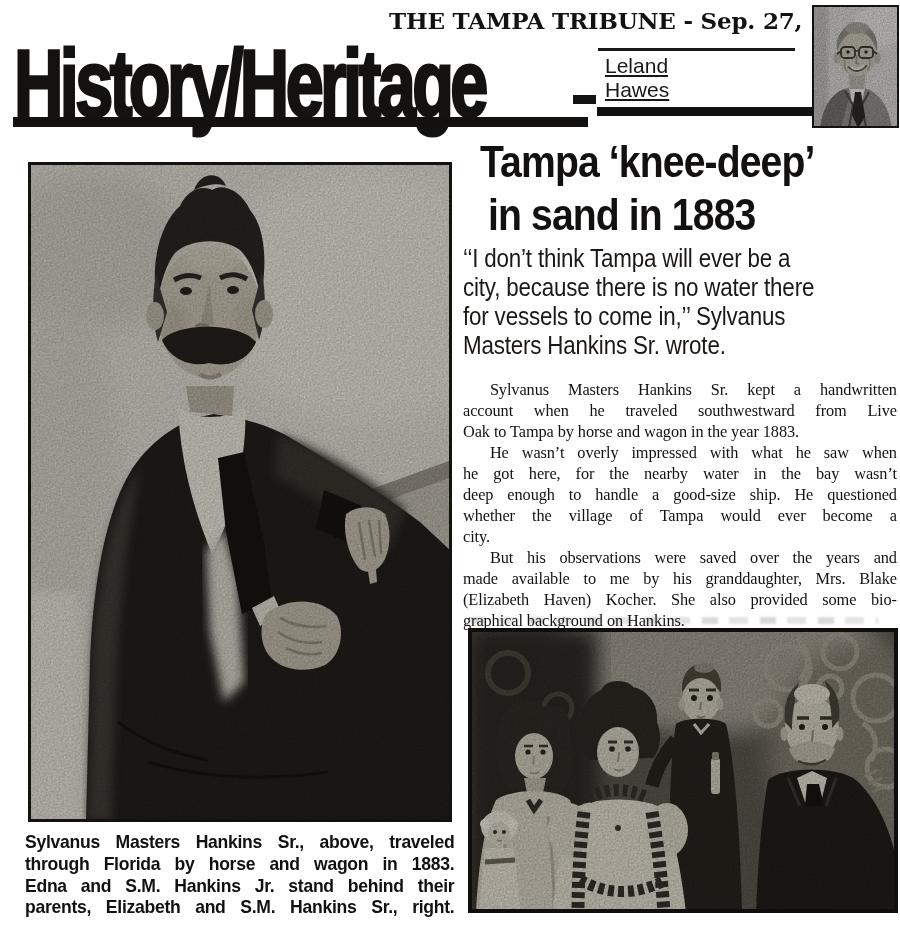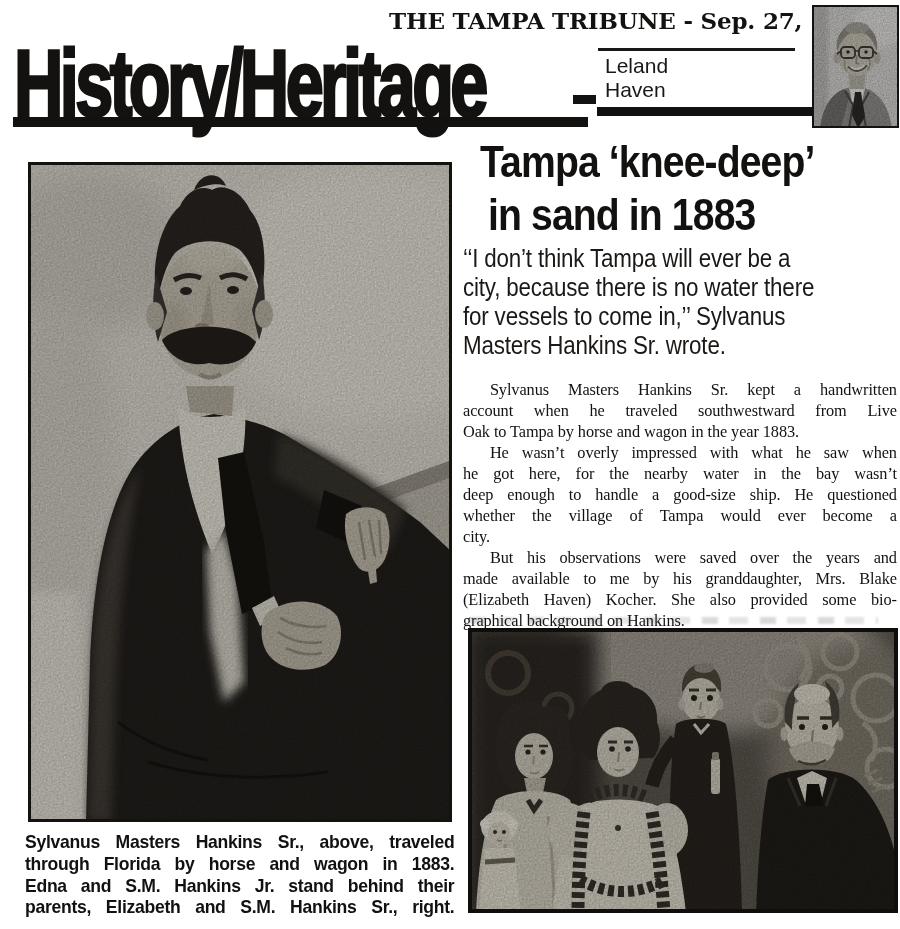--- a/index.html
+++ b/index.html
@@ -20,21 +20,21 @@
   #masthead{
     left:14px;top:36px;white-space:nowrap;line-height:1;
     font-family:"Liberation Sans",sans-serif;font-weight:bold;
     font-size:95px;letter-spacing:-5px;color:#141210;
     -webkit-text-stroke:3px #141210;
     transform:scaleX(0.72);transform-origin:left top;
   }
   #masthead-dash{left:573px;top:95px;width:23px;height:9px;background:#141210;}
   #masthead-rule{left:13px;top:117px;width:575px;height:10px;background:#121110;}
   #byline-rule-top{left:598px;top:48px;width:197px;height:3px;background:#1a1816;}
-  #byline{left:605px;top:54px;font-size:21px;line-height:24px;color:#1a1816;}
+  #byline{left:605px;top:54px;font-size:21px;line-height:24px;color:#1a1816;text-decoration:underline;}
   #byline-rule-bottom{left:597px;top:107px;width:216px;height:9px;background:#121110;}
   #columnist-photo{left:812px;top:5px;width:87px;height:123px;}
 
   
   #portrait-photo{left:28px;top:162px;width:424px;height:660px;}
   #caption{
     left:25px;top:831px;width:452px;
     transform:scaleX(0.95);transform-origin:left top;
     font-weight:bold;font-size:18.5px;line-height:21.8px;letter-spacing:-0.3px;
     color:#131110;
@@ -80,21 +80,21 @@
 </head>
 <body>
 
 <div class="abs" id="dateline">THE TAMPA TRIBUNE - Sep. 27, 1987</div>
 <div class="abs" id="masthead">History/Heritage</div>
 <div class="abs" id="masthead-dash"></div>
 <div class="abs" id="masthead-rule"></div>
 <div class="abs" id="byline-rule-top"></div>
 <div class="abs" id="byline">
   <div>Leland</div>
-  <div>Haven</div>
+  <div>Hawes</div>
 </div>
 <div class="abs" id="byline-rule-bottom"></div>
 
 <div class="abs" id="columnist-photo">
 <svg viewBox="0 0 87 123" preserveAspectRatio="none" aria-hidden="true">
   <defs>
     <filter id="hblur">
           <feGaussianBlur stdDeviation="2"></feGaussianBlur>
         </filter>
     <filter id="hnoise" x="0" y="0" width="100%" height="100%">

